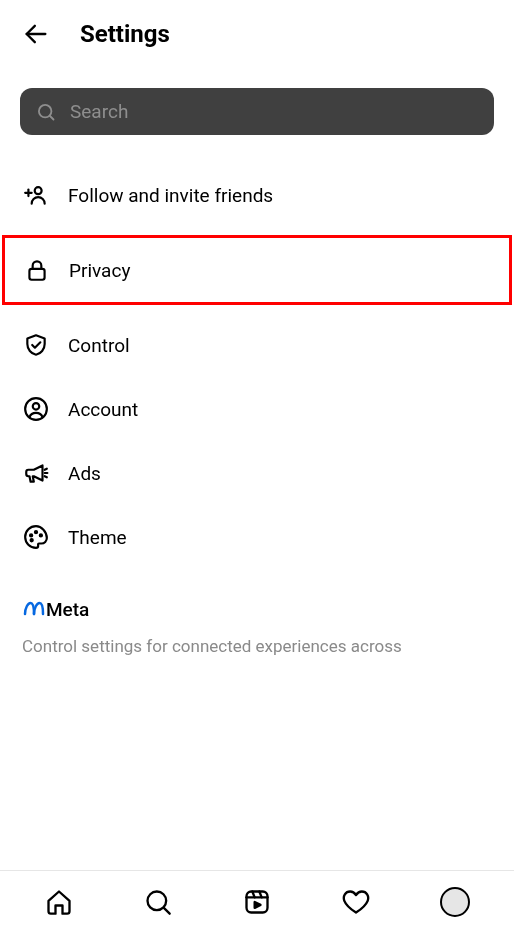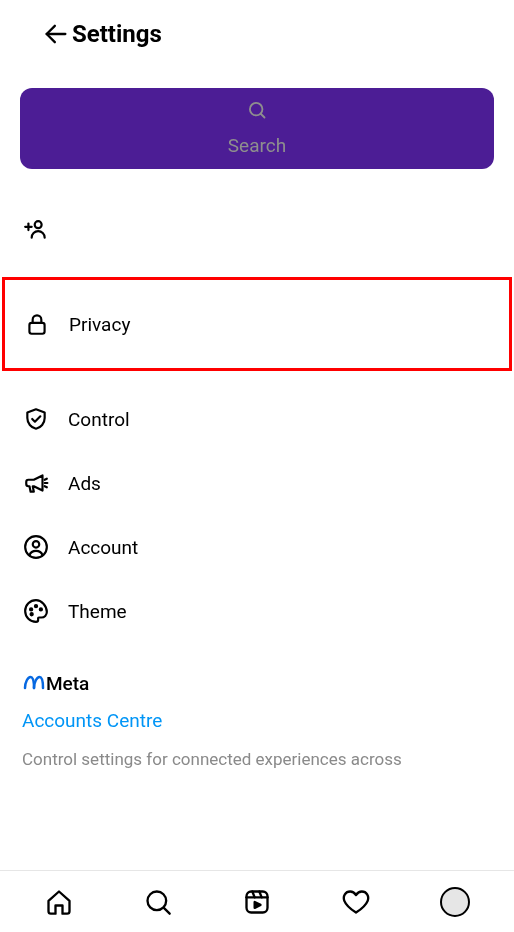--- a/index.html
+++ b/index.html
@@ -12,47 +12,46 @@
       width: 514px;
       height: 932px;
       background: #fff;
       overflow: hidden;
       position: relative;
     }
     .header {
       display: flex;
       align-items: center;
       padding: 18px 20px;
-      margin-left: 20px;
+      gap: 28px;
     }
     .back-arrow {
       width: 32px;
       height: 32px;
       display: flex;
       align-items: center;
       justify-content: center;
       cursor: pointer;
     }
     .title {
       font-size: 24px;
       font-weight: 700;
       color: #000;
     }
     .content {
       padding: 20px 20px 0 20px;
     }
     .search-bar {
-      background: #4c1d95;
+      background: #404040;
       border-radius: 12px;
       display: flex;
       align-items: center;
       padding: 12px 16px;
       gap: 14px;
       margin-bottom: 28px;
-      flex-direction: column;
     }
     .search-placeholder {
       color: #8e8e8e;
       font-size: 19px;
     }
     .menu-item {
       display: flex;
       align-items: center;
       gap: 18px;
       padding: 18px 2px;
@@ -64,22 +63,22 @@
       display: flex;
       align-items: center;
       justify-content: center;
     }
     .menu-label {
       font-size: 19px;
       color: #000;
     }
     .highlight-box {
       border: 3px solid #ff0000;
-      margin: 16px -18px;
-      padding: 12px 16px;
+      margin: 8px -18px;
+      padding: 0 16px;
     }
     .meta-section {
       margin-top: 28px;
       padding: 0 2px;
     }
     .meta-brand {
       display: flex;
       align-items: center;
       margin-bottom: 14px;
     }
@@ -161,20 +160,21 @@
 
   <div class="menu-item">
     <div class="icon-wrap">
       <svg width="26" height="26" viewBox="0 0 24 24" fill="none" stroke="#000" stroke-width="2" stroke-linecap="round" stroke-linejoin="round">
         <circle cx="14" cy="8" r="3.2"></circle>
         <path d="M8 20c0-3.3 2.7-6 6-6s6 2.7 6 6"></path>
         <line x1="2" y1="10" x2="8" y2="10"></line>
         <line x1="5" y1="7" x2="5" y2="13"></line>
       </svg>
     </div>
+    <span class="menu-label">Follow and invite friends</span>
   </div>
 
 
   <div class="highlight-box">
     <div class="menu-item">
       <div class="icon-wrap">
         <svg width="26" height="26" viewBox="0 0 24 24" fill="none" stroke="#000" stroke-width="2" stroke-linecap="round" stroke-linejoin="round">
           <rect x="5" y="11" width="14" height="10" rx="2"></rect>
           <path d="M8 11V8a4 4 0 0 1 8 0v3"></path>
         </svg>
@@ -189,38 +189,38 @@
         <path d="M12 3l8 3v5c0 5-3.5 9-8 10-4.5-1-8-5-8-10V6l8-3z"></path>
         <polyline points="8.5 12 11 14.5 16 9.5"></polyline>
       </svg>
     </div>
     <span class="menu-label">Control</span>
   </div>
 
   <div class="menu-item">
     <div class="icon-wrap">
       <svg width="26" height="26" viewBox="0 0 24 24" fill="none" stroke="#000" stroke-width="2" stroke-linecap="round" stroke-linejoin="round">
+        <circle cx="12" cy="12" r="10"></circle>
+        <circle cx="12" cy="9.5" r="3"></circle>
+        <path d="M6 19.5c1-3 4-4 6-4s5 1 6 4"></path>
+      </svg>
+    </div>
+    <span class="menu-label">Account</span>
+  </div>
+
+  <div class="menu-item">
+    <div class="icon-wrap">
+      <svg width="26" height="26" viewBox="0 0 24 24" fill="none" stroke="#000" stroke-width="2" stroke-linecap="round" stroke-linejoin="round">
         <path d="M3 11v2a2 2 0 0 0 2 2h1l1 5h3l-1-5h1l8 4V5l-8 4H5a2 2 0 0 0-2 2z"></path>
         <line x1="20" y1="9" x2="22" y2="8"></line>
         <line x1="20" y1="12" x2="22.5" y2="12"></line>
         <line x1="20" y1="15" x2="22" y2="16"></line>
       </svg>
     </div>
     <span class="menu-label">Ads</span>
-  </div>
-
-  <div class="menu-item">
-    <div class="icon-wrap">
-      <svg width="26" height="26" viewBox="0 0 24 24" fill="none" stroke="#000" stroke-width="2" stroke-linecap="round" stroke-linejoin="round">
-        <circle cx="12" cy="12" r="10"></circle>
-        <circle cx="12" cy="9.5" r="3"></circle>
-        <path d="M6 19.5c1-3 4-4 6-4s5 1 6 4"></path>
-      </svg>
-    </div>
-    <span class="menu-label">Account</span>
   </div>
 
 
 
   <div class="menu-item">
     <div class="icon-wrap">
       <svg width="26" height="26" viewBox="0 0 24 24" fill="none" stroke="#000" stroke-width="2" stroke-linecap="round" stroke-linejoin="round">
         <path d="M12 2a10 10 0 1 0 0 20c1.5 0 2-1 2-2s-.5-2 1-2h2a5 5 0 0 0 5-5c0-6-5-11-10-11z"></path>
         <circle cx="7.5" cy="10.5" r="1" fill="#000"></circle>
         <circle cx="12" cy="7.5" r="1" fill="#000"></circle>
@@ -232,21 +232,20 @@
   </div>
 
   <div class="meta-section">
     <div class="meta-brand">
       <svg width="24" height="24" viewBox="0 0 24 24" fill="none" stroke="#0668E1" stroke-width="2.5" stroke-linecap="round">
         <path d="M3 17c0-6 3-11 5.5-11S12 11 12 17"></path>
         <path d="M12 17c0-6 3-11 5.5-11S21 11 21 17"></path>
       </svg>
       <span class="meta-text">Meta</span>
     </div>
-    <a class="accounts-link">Accounts Centre</a>
     <div class="desc-text">Control settings for connected experiences across</div>
   </div>
 
 </div>
 
 <div class="fade-mask"></div>
 
 <div class="bottom-nav">
   <div class="nav-item">
     <svg width="28" height="28" viewBox="0 0 24 24" fill="none" stroke="#000" stroke-width="2" stroke-linecap="round" stroke-linejoin="round">

